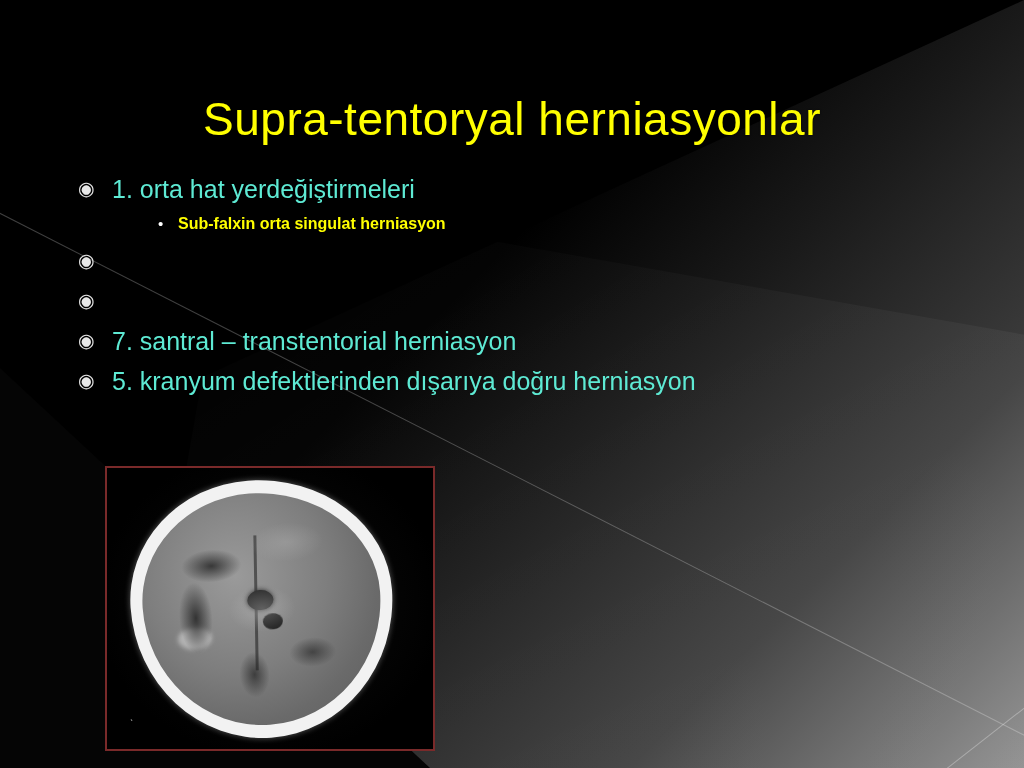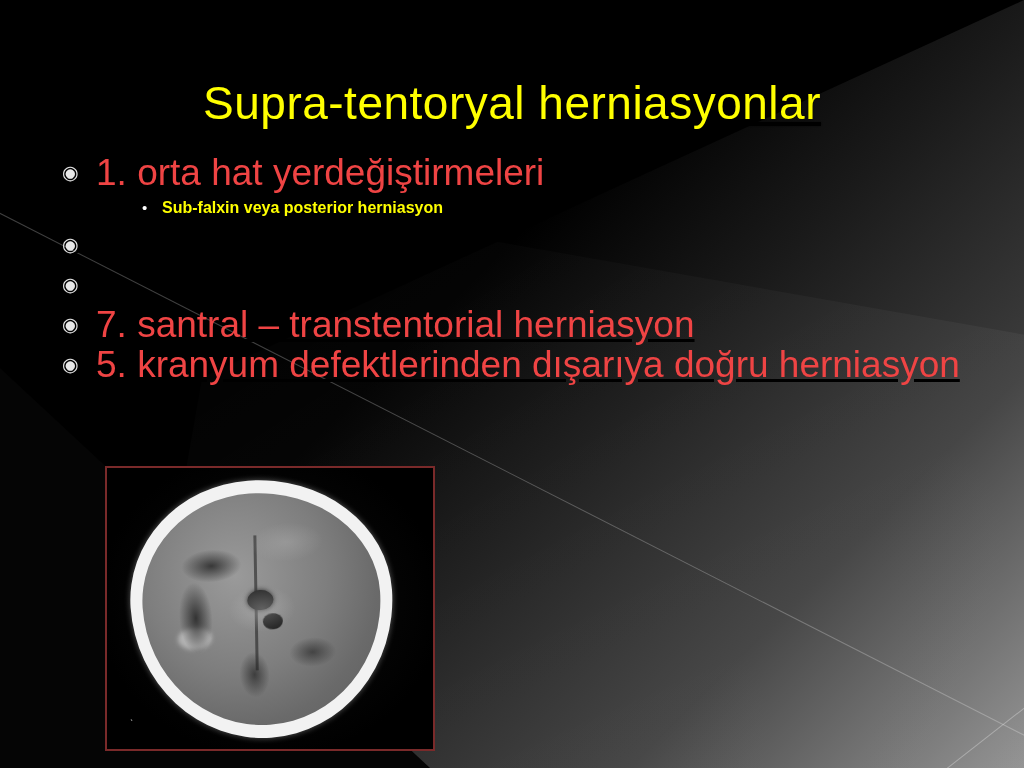--- a/index.html
+++ b/index.html
@@ -70,22 +70,21 @@
     width: 0;
     height: 0;
     border-left: 430px solid #050505;
     border-top: 400px solid transparent;
   }
 
   
   .content {
     position: relative;
     z-index: 5;
-    padding: 0;
-    text-decoration: underline;
+    padding: 16px;
   }
 
   .title {
     color: #ffff00;
     font-size: 46px;
     font-weight: normal;
     text-align: center;
     padding-top: 76px;
     letter-spacing: 0.5px;
     text-shadow: 0 0 2px rgba(0,0,0,0.6);
@@ -103,22 +102,22 @@
   }
   .bullet-l1 .marker {
     color: #e8e8e8;
     font-size: 19px;
     line-height: 34px;
     width: 34px;
     flex: 0 0 34px;
     text-align: left;
   }
   .bullet-l1 .text {
-    color: #ef4444;
-    font-size: 37px;
+    color: #5eead4;
+    font-size: 25px;
     line-height: 34px;
     white-space: nowrap;
   }
 
   .bullet-l2 {
     display: flex;
     align-items: flex-start;
     margin: 2px 0 8px 80px;
   }
   .bullet-l2 .marker {
@@ -251,21 +250,21 @@
 
     <div class="bullets">
 
       <div class="bullet-l1">
         <span class="marker">◉</span>
         <span class="text">1. orta hat yerdeğiştirmeleri</span>
       </div>
 
       <div class="bullet-l2">
         <span class="marker">•</span>
-        <span class="text">Sub-falxin veya posterior herniasyon</span>
+        <span class="text">Sub-falxin orta singulat herniasyon</span>
       </div>
 
       <div class="bullet-l1">
         <span class="marker">◉</span>
       </div>
 
       <div class="bullet-l1">
         <span class="marker">◉</span>
       </div>
 

